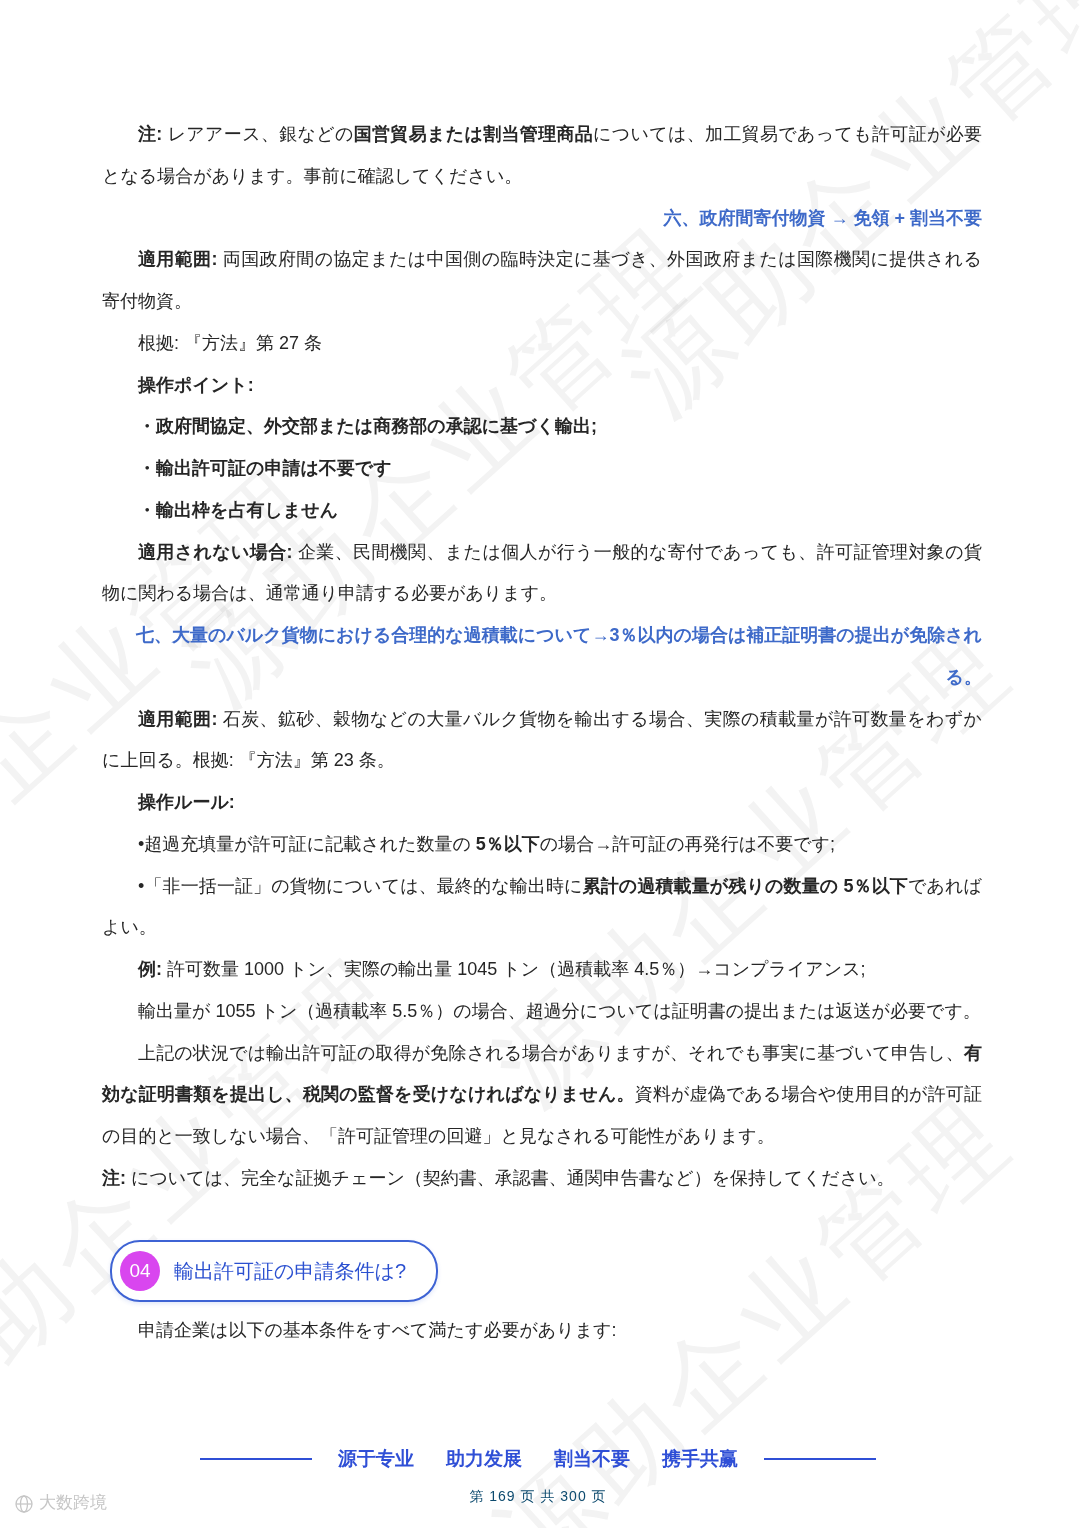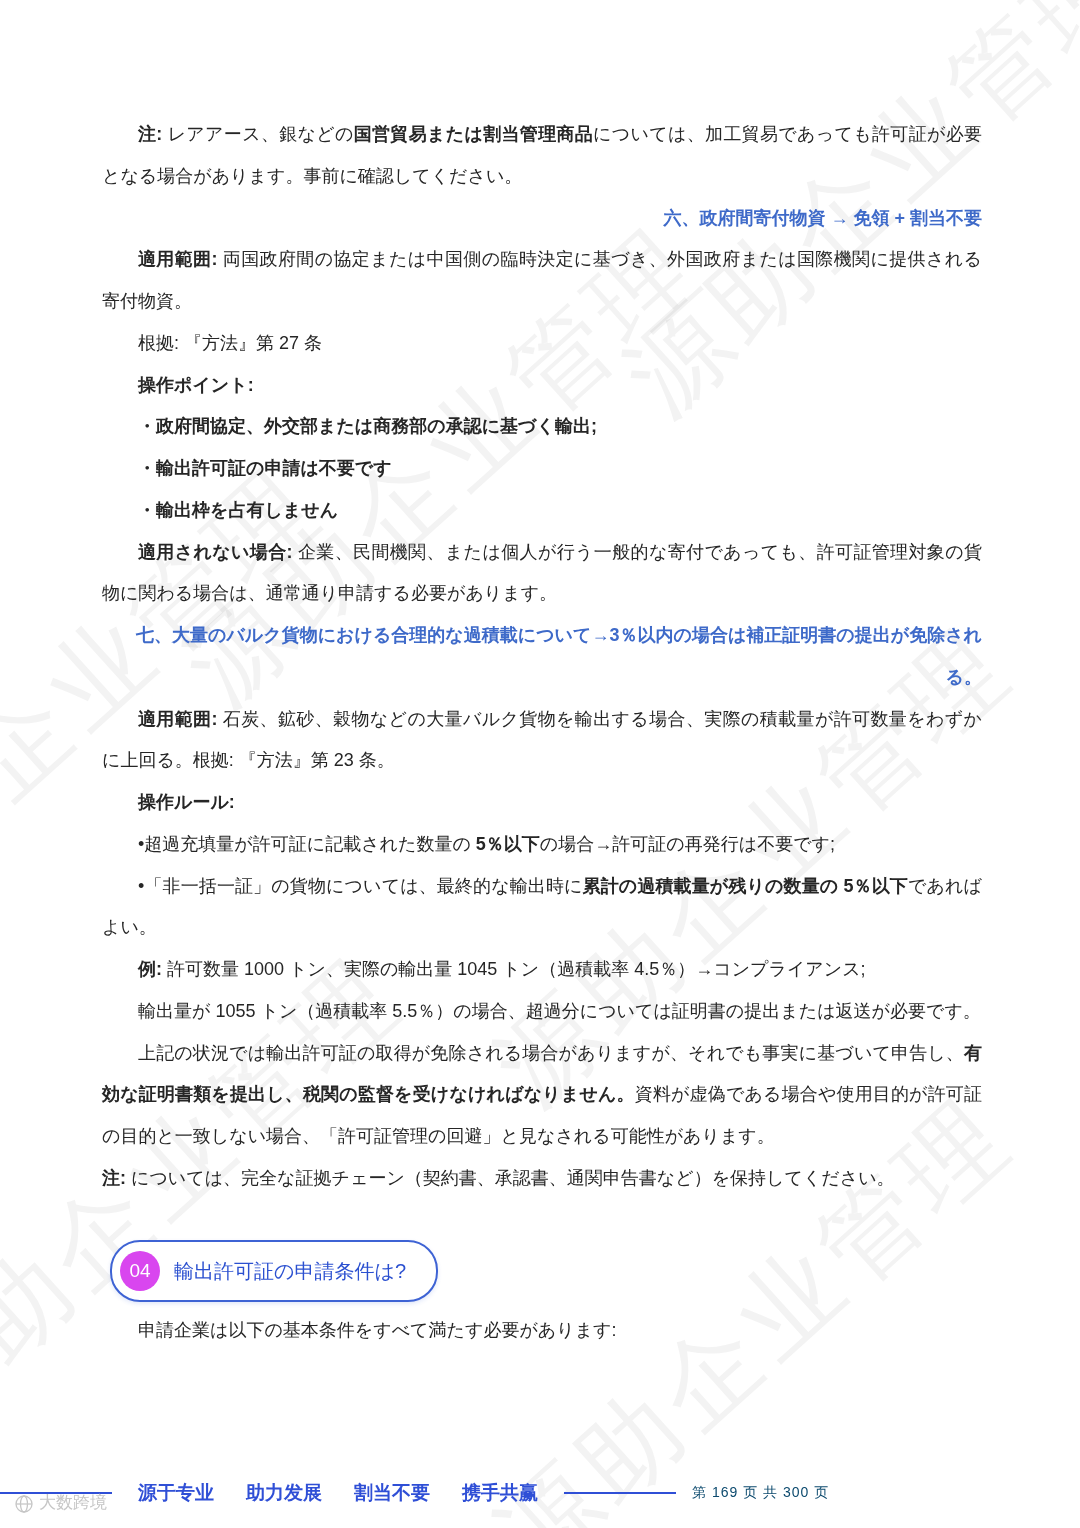--- a/index.html
+++ b/index.html
@@ -84,21 +84,21 @@
     text-indent: 0;
   }
 
   
   .footer {
     position: absolute;
     left: 0;
     right: 4px;
     bottom: 22px;
     display: flex;
-    flex-direction: row;
+    flex-direction: column;
     align-items: center;
     gap: 16px;
     z-index: 2;
   }
   .slogan {
     display: flex;
     align-items: center;
     gap: 20px;
     color: #2f4fd6;
     font-weight: bold;

